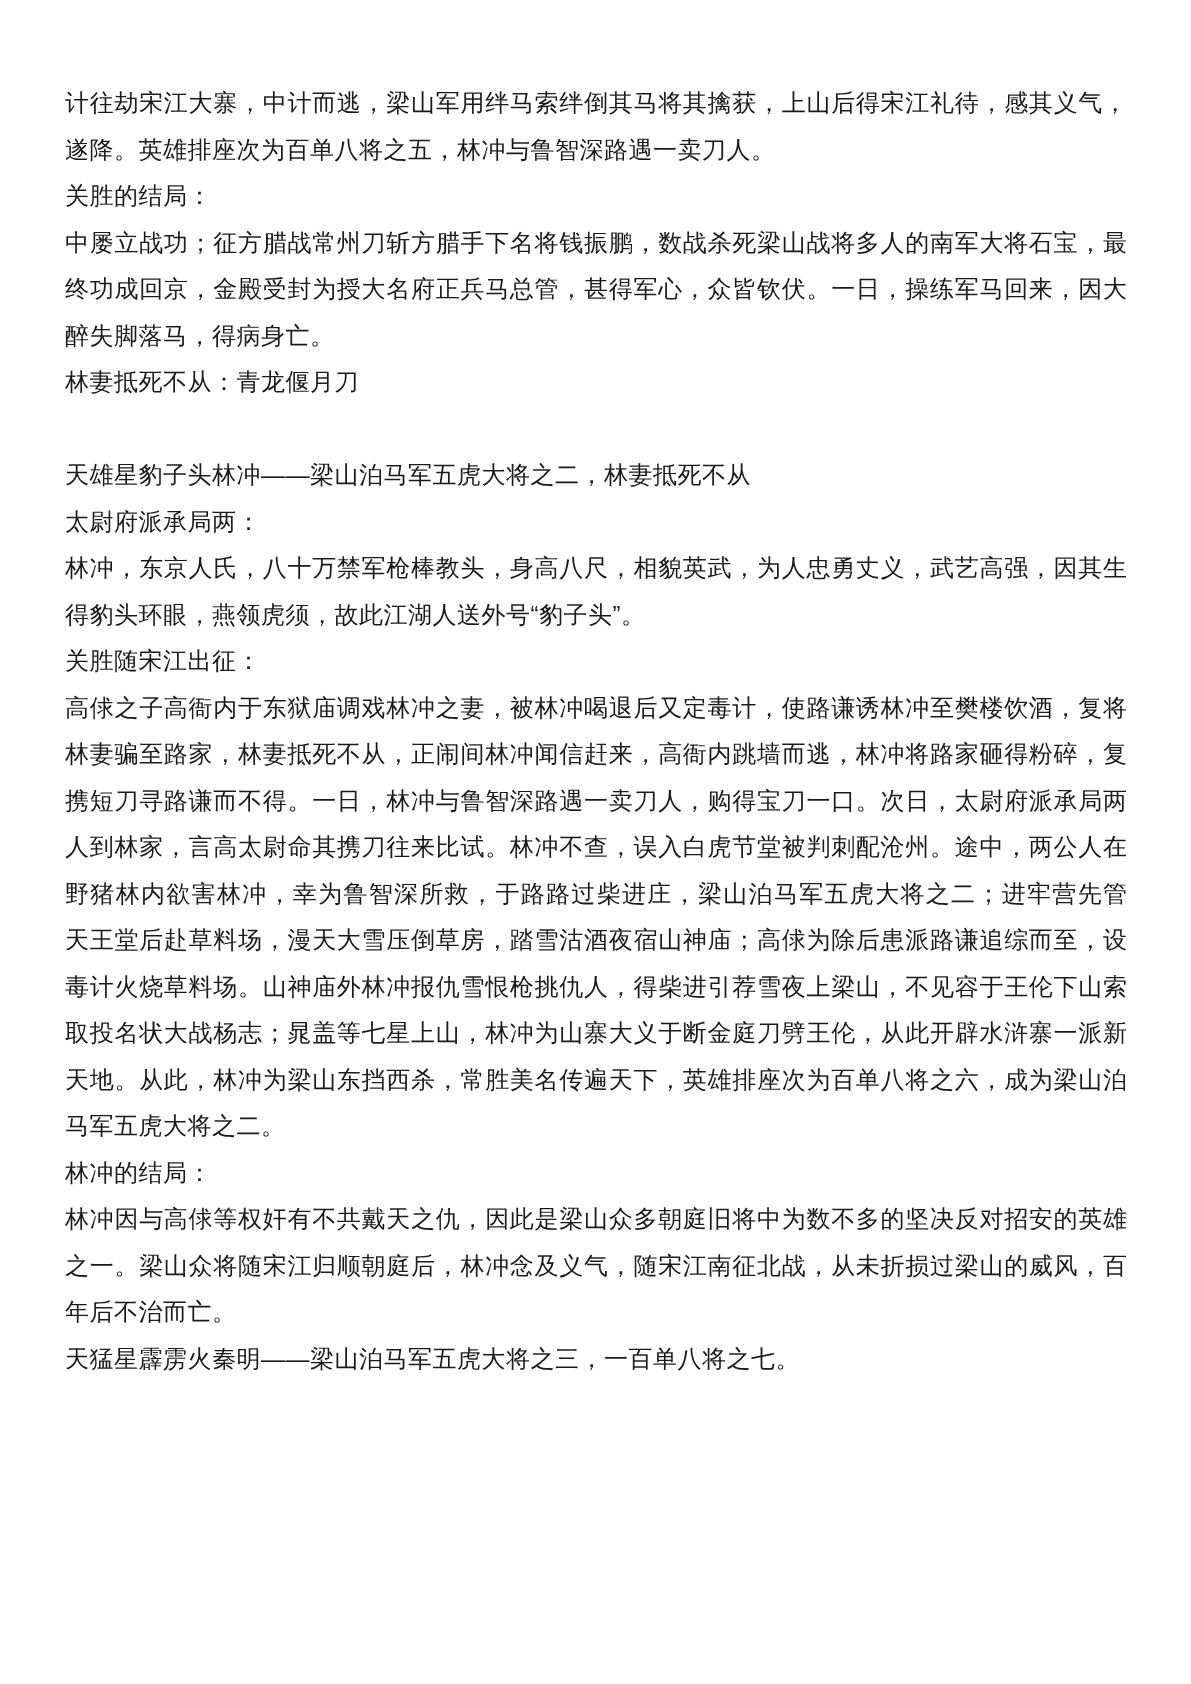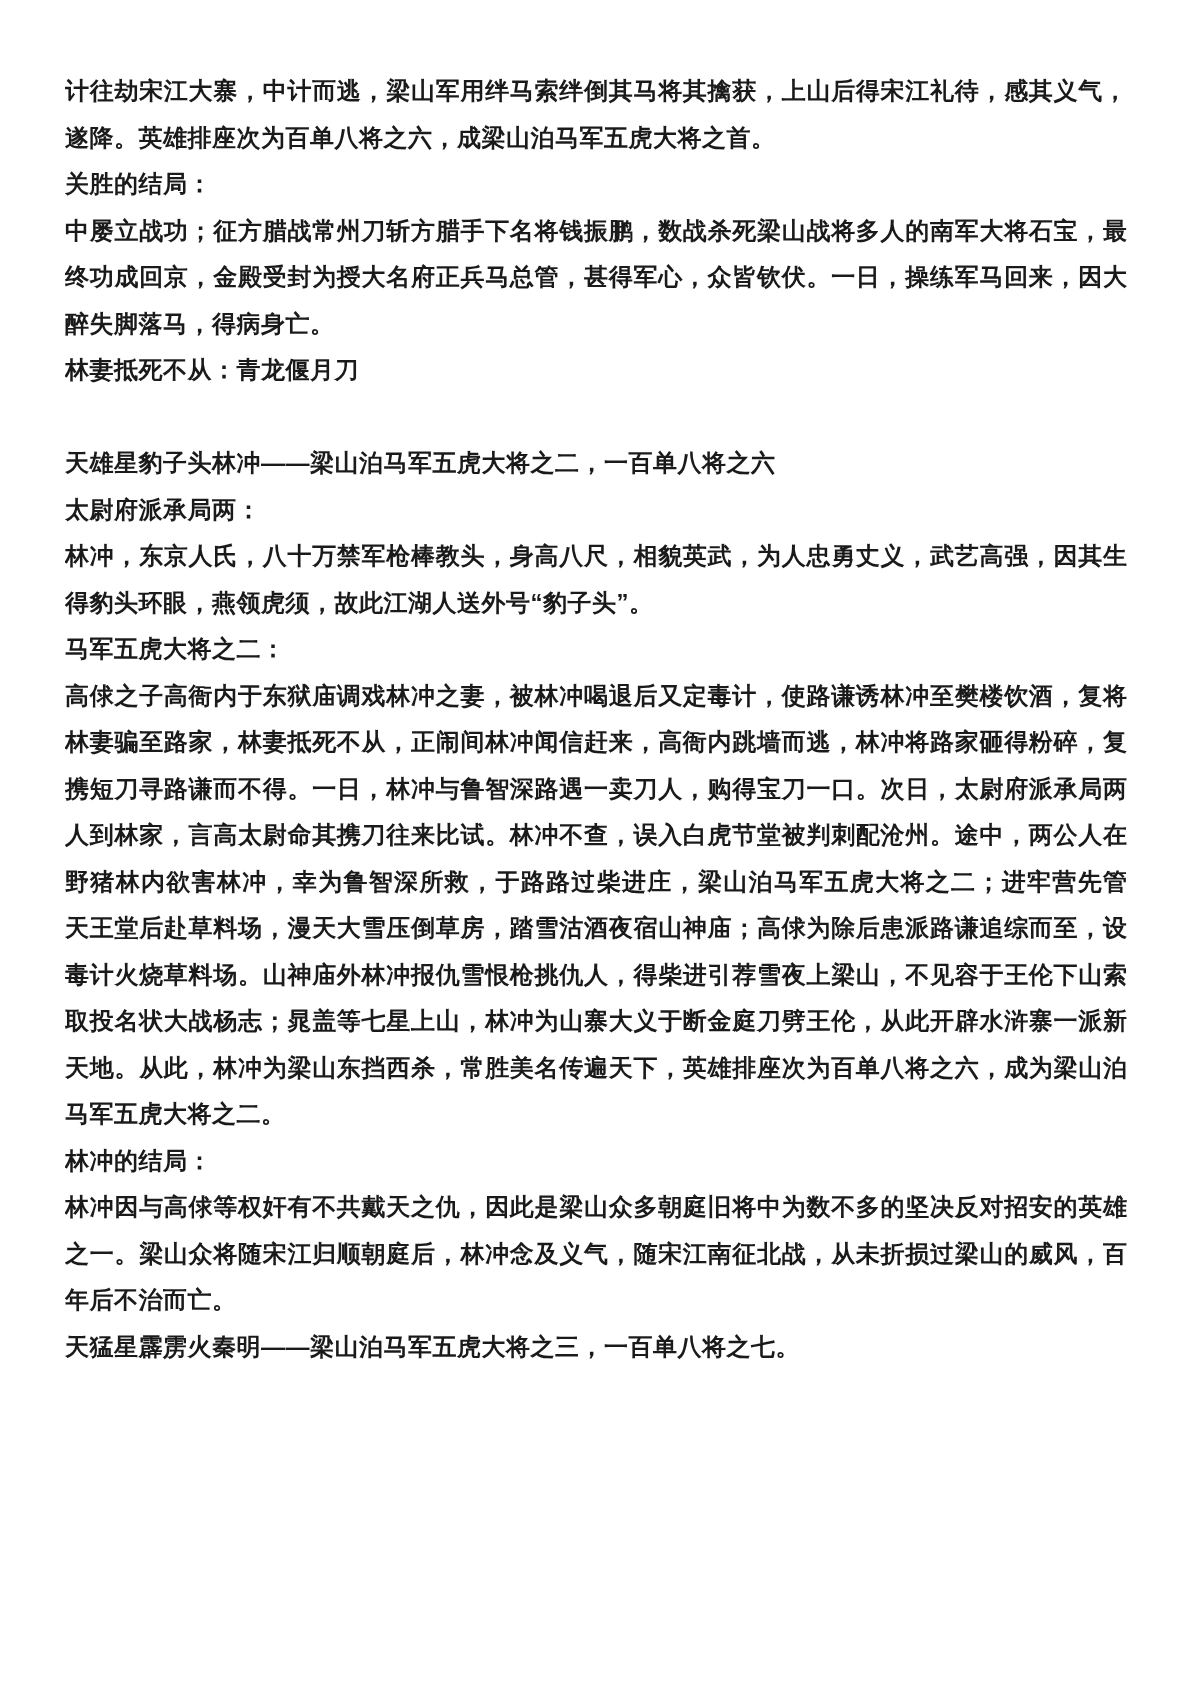--- a/index.html
+++ b/index.html
@@ -10,23 +10,22 @@
   .page {
     position: relative;
     width: 1191px;
     height: 1684px;
     background: #ffffff;
     overflow: hidden;
   }
   .text-block {
     position: absolute;
     left: 65px;
-    top: 68px;
+    top: 80px;
     width: 1062px;
-    font-weight: bold;
   }
   .line {
     font-family: "Liberation Sans", sans-serif;
     font-size: 24px;
     line-height: 46.5px;
     height: 46.5px;
     color: #1a1a1a;
     text-align: left;
     letter-spacing: 0.5px;
     overflow: hidden;
@@ -39,32 +38,32 @@
   .line.empty {
     height: 46.5px;
   }
 </style>
 </head>
 <body>
 
 <div class="page">
   <div class="text-block">
       <div class="line justify">计往劫宋江大寨，中计而逃，梁山军用绊马索绊倒其马将其擒获，上山后得宋江礼待，感其义气，</div>
-      <div class="line">遂降。英雄排座次为百单八将之六，成梁山泊马军五虎大将之首。</div>
+      <div class="line">遂降。英雄排座次为百单八将之五，林冲与鲁智深路遇一卖刀人。</div>
       <div class="line">关胜的结局：</div>
       <div class="line justify">中屡立战功；征方腊战常州刀斩方腊手下名将钱振鹏，数战杀死梁山战将多人的南军大将石宝，最</div>
       <div class="line justify">终功成回京，金殿受封为授大名府正兵马总管，甚得军心，众皆钦伏。一日，操练军马回来，因大</div>
       <div class="line">醉失脚落马，得病身亡。</div>
       <div class="line">林妻抵死不从：青龙偃月刀</div>
       <div class="line empty"></div>
-      <div class="line">天雄星豹子头林冲——梁山泊马军五虎大将之二，一百单八将之六</div>
+      <div class="line">天雄星豹子头林冲——梁山泊马军五虎大将之二，林妻抵死不从</div>
       <div class="line">太尉府派承局两：</div>
       <div class="line justify">林冲，东京人氏，八十万禁军枪棒教头，身高八尺，相貌英武，为人忠勇丈义，武艺高强，因其生</div>
       <div class="line">得豹头环眼，燕领虎须，故此江湖人送外号“豹子头”。</div>
-      <div class="line">马军五虎大将之二：</div>
+      <div class="line">关胜随宋江出征：</div>
       <div class="line justify">高俅之子高衙内于东狱庙调戏林冲之妻，被林冲喝退后又定毒计，使路谦诱林冲至樊楼饮酒，复将</div>
       <div class="line justify">林妻骗至路家，林妻抵死不从，正闹间林冲闻信赶来，高衙内跳墙而逃，林冲将路家砸得粉碎，复</div>
       <div class="line justify">携短刀寻路谦而不得。一日，林冲与鲁智深路遇一卖刀人，购得宝刀一口。次日，太尉府派承局两</div>
       <div class="line justify">人到林家，言高太尉命其携刀往来比试。林冲不查，误入白虎节堂被判刺配沧州。途中，两公人在</div>
       <div class="line justify">野猪林内欲害林冲，幸为鲁智深所救，于路路过柴进庄，梁山泊马军五虎大将之二；进牢营先管</div>
       <div class="line justify">天王堂后赴草料场，漫天大雪压倒草房，踏雪沽酒夜宿山神庙；高俅为除后患派路谦追综而至，设</div>
       <div class="line justify">毒计火烧草料场。山神庙外林冲报仇雪恨枪挑仇人，得柴进引荐雪夜上梁山，不见容于王伦下山索</div>
       <div class="line justify">取投名状大战杨志；晁盖等七星上山，林冲为山寨大义于断金庭刀劈王伦，从此开辟水浒寨一派新</div>
       <div class="line justify">天地。从此，林冲为梁山东挡西杀，常胜美名传遍天下，英雄排座次为百单八将之六，成为梁山泊</div>
       <div class="line">马军五虎大将之二。</div>

